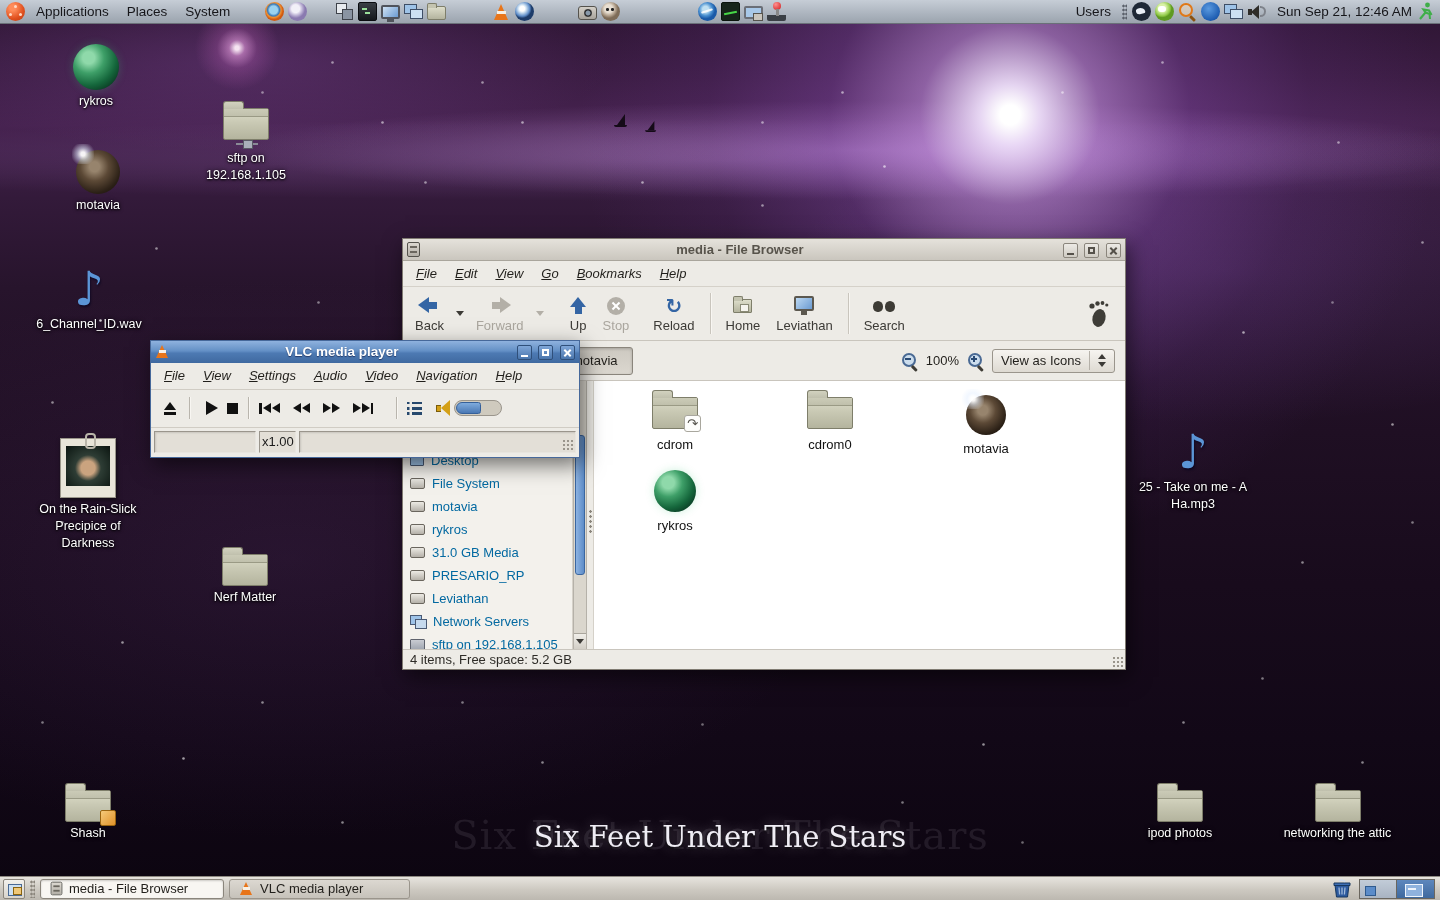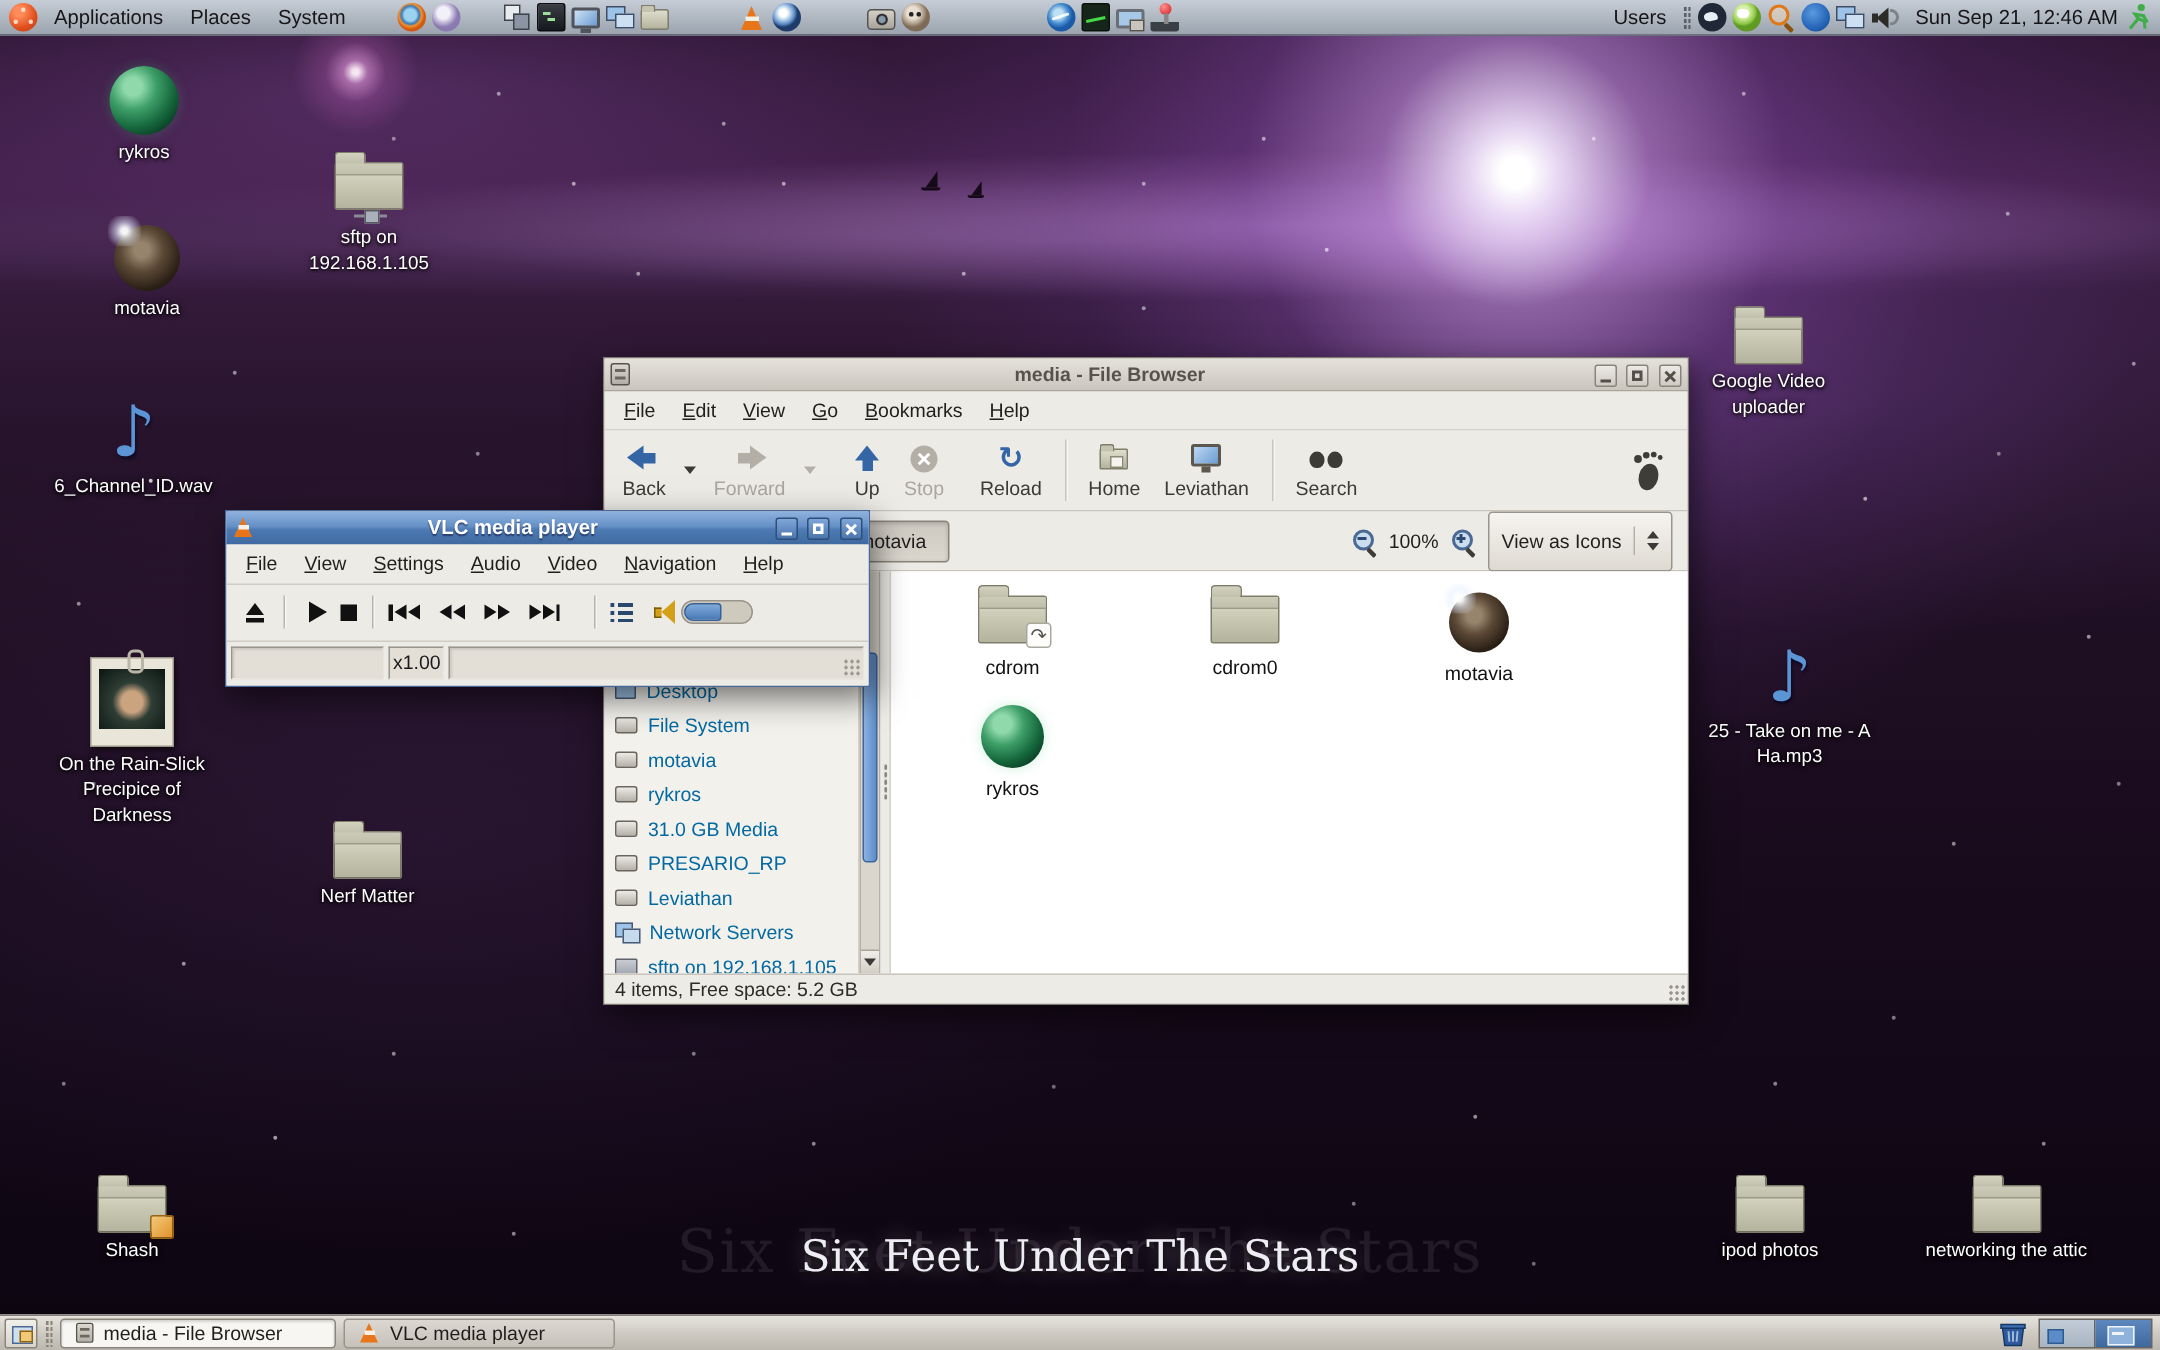--- a/index.html
+++ b/index.html
@@ -51,21 +51,21 @@
   .win { position:absolute; box-shadow:3px 7px 20px rgba(0,0,0,.55); background:#edebe6; }
   .wbtn { display:inline-block; width:15px; height:15px; border-radius:2px; position:relative; margin-left:3px; vertical-align:middle; }
   .wbtn.gray { border:1px solid #8a857c; background:linear-gradient(#eceae5,#cfcbc3); }
   .wbtn.blue { border:1px solid #2f4f7a; background:linear-gradient(#7fa6d8,#4a76ad); }
   .wbtn-min::before { content:""; position:absolute; left:3px; right:3px; bottom:2px; height:2px; background:#55514a; }
   .wbtn-max::before { content:""; position:absolute; left:3px; right:3px; top:3px; bottom:3px; border:2px solid #55514a; }
   .wbtn-close::before,.wbtn-close::after { content:""; position:absolute; left:2px; top:6px; width:9px; height:2px; background:#55514a; }
   .wbtn-close::before { transform:rotate(45deg);} .wbtn-close::after { transform:rotate(-45deg);}
   .blue.wbtn-min::before,.blue.wbtn-close::before,.blue.wbtn-close::after { background:#fff; }
   .blue.wbtn-max::before { border-color:#fff; }
-  .menu-item { display:inline-block; padding:4px 9px; color:#211f1b; cursor:default; }
+  .menu-item { display:inline-block; padding:4px 9px; color:#211f1b; cursor:default;font-style:italic; }
   .menu-item::first-letter { text-decoration:underline; }
   .grip { position:absolute; right:1px; bottom:1px; width:12px; height:12px; background-image:radial-gradient(#9a958c 1px, transparent 1.2px); background-size:4px 4px; }
 
   
   .fb { left:402px; top:238px; width:724px; height:432px; z-index:10; border:1px solid #807b72; display:flex; flex-direction:column; }
   .fb-title { height:22px; background:linear-gradient(180deg,#e5e2db,#cac6be); border-bottom:1px solid #a9a59c; display:flex; align-items:center; padding:0 4px; }
   .fb-title-text { flex:1; text-align:center; font-weight:bold; color:#57534b; font-size:13px; }
   .mini-cabinet { width:13px; height:15px; background:linear-gradient(#dcd8d0,#b3afa7); border:1px solid #55534d; border-radius:2px; position:relative; flex:none; }
   .mini-cabinet::before { content:""; position:absolute; left:2px; right:2px; top:3px; height:2px; background:#6b675f; box-shadow:0 5px 0 #6b675f; }
   .fb-menubar { height:26px; background:#edebe6; border-bottom:1px solid #d5d1c9; padding-left:4px; display:flex; align-items:center; }
@@ -100,21 +100,21 @@
   .foot-spacer { flex:1; }
   .fb-locbar { height:40px; background:#edebe6; border-bottom:1px solid #c9c5bd; display:flex; align-items:center; }
   .loc-btn { margin-left:154px; height:28px; padding:0 14px; display:flex; align-items:center; background:linear-gradient(#cdc9c1,#dbd7cf); border:1px solid #8a857c; border-radius:3px; box-shadow:inset 0 1px 3px rgba(0,0,0,.2); color:#211f1b; }
   .loc-right { margin-left:auto; display:flex; align-items:center; gap:8px; padding-right:10px; }
   .mag { position:relative; width:17px; height:17px; }
   .mag::before { content:""; position:absolute; left:1px; top:1px; width:10px; height:10px; border:2px solid #4a6a94; border-radius:50%; background:rgba(190,215,240,.7); }
   .mag::after { content:""; position:absolute; right:0px; bottom:0px; width:7px; height:2.5px; background:#3e3c36; transform:rotate(45deg); border-radius:1px; }
   .mag-minus i,.mag-plus i { position:absolute; left:4px; top:6px; width:6px; height:2px; background:#2a4a74; }
   .mag-plus i::after { content:""; position:absolute; left:2px; top:-2px; width:2px; height:6px; background:#2a4a74; }
   .zoom-lvl { color:#211f1b; }
-  .view-combo { height:40px; display:flex; align-items:center; background:linear-gradient(#f6f4f0,#dedad2); border:1px solid #9a958c; border-radius:3px; padding:0 8px; gap:8px; color:#211f1b; }
+  .view-combo { height:24px; display:flex; align-items:center; background:linear-gradient(#f6f4f0,#dedad2); border:1px solid #9a958c; border-radius:3px; padding:0 8px; gap:8px; color:#211f1b; }
   .combo-sep { width:1px; height:19px; background:#b5b1a9; }
   .spin { display:flex; flex-direction:column; gap:3px; }
   .spin i { width:0; height:0; border-left:4px solid transparent; border-right:4px solid transparent; }
   .spin .up { border-bottom:5px solid #3c3a36; }
   .spin .dn { border-top:5px solid #3c3a36; }
   .fb-content { flex:1; display:flex; min-height:0; background:#fff; }
   .fb-sidebar { width:170px; background:#f3f1ec; border-right:1px solid #d5d1c9; overflow:hidden; padding-top:68px; }
   .sb-row { height:23px; display:flex; align-items:center; gap:7px; padding-left:7px; color:#0369a1; white-space:nowrap; }
   .sbi { flex:none; }
   .sbi-drive { width:15px; height:11px; border:1px solid #6a665e; border-radius:2px; background:linear-gradient(#eceae4,#b5b1a9); }
@@ -272,24 +272,20 @@
     <div class="di-label">6_Channel_ID.wav</div>
   </div>
   <div class="dicon" style="left:33px;top:438px;width:110px">
     <i class="art-photo"></i>
     <div class="di-label">On the Rain-Slick Precipice of Darkness</div>
   </div>
   <div class="dicon" style="left:204px;top:546px;width:82px">
     <i class="art-folder"></i>
     <div class="di-label">Nerf Matter</div>
   </div>
-  <div class="dicon" style="left:1129px;top:203px;width:100px">
-    <i class="art-folder"></i>
-    <div class="di-label">Google Video uploader</div>
-  </div>
   <div class="dicon" style="left:1122px;top:428px;width:142px">
     <span class="art-note">♪</span>
     <div class="di-label">25 - Take on me - A Ha.mp3</div>
   </div>
   <div class="dicon" style="left:47px;top:782px;width:82px">
     <span class="art-folder">
         <i class="emblem-paper"></i>
       </span>
     <div class="di-label">Shash</div>
   </div>

